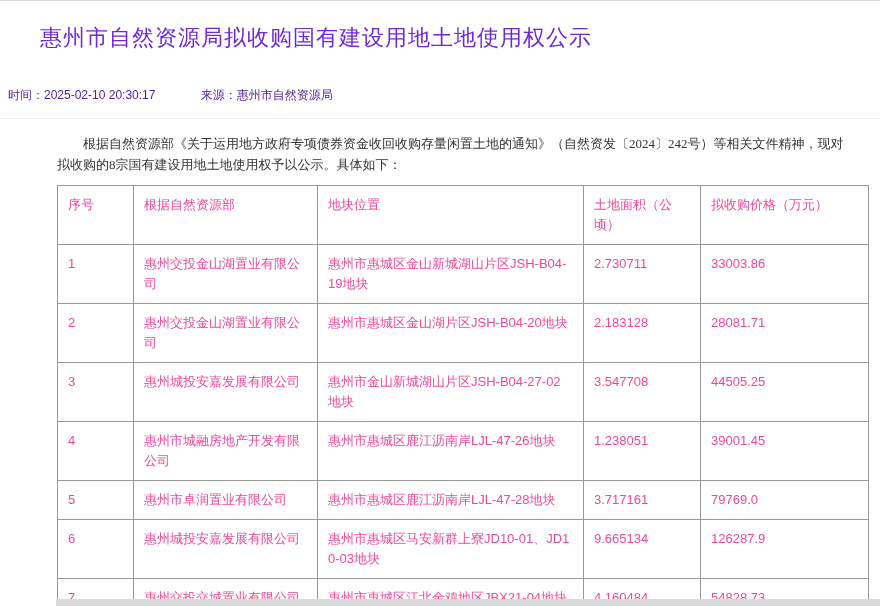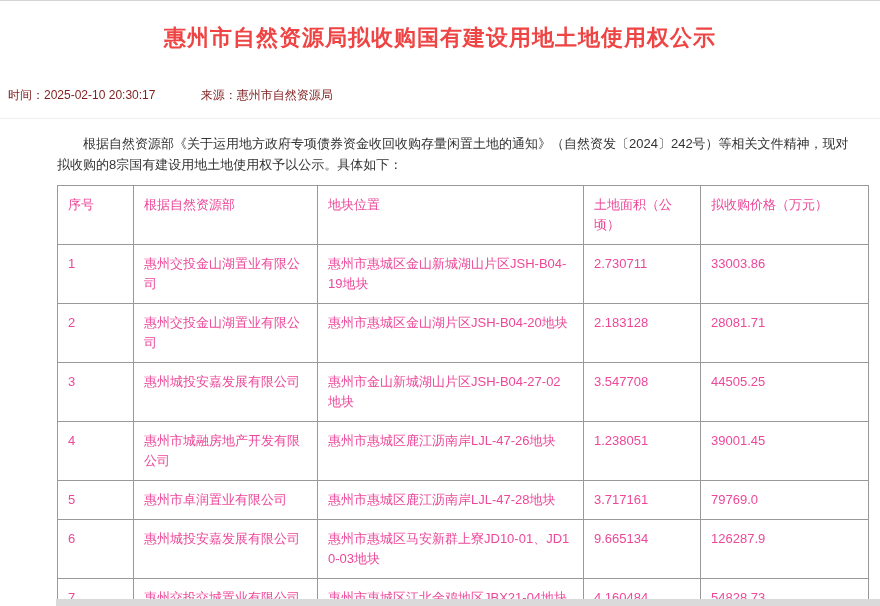--- a/index.html
+++ b/index.html
@@ -12,45 +12,45 @@
     overflow: hidden;
     position: relative;
     background: #ffffff;
     font-family: "Liberation Sans", "DejaVu Sans", sans-serif;
     color: #333333;
     border-top: 1px solid #d5d5d5;
     box-sizing: border-box;
   }
   .page-title {
     margin: 22px 40px 0 40px;
-    text-align: center;
     font-size: 22px;
-    font-weight: bold;
-    color: #ef4444;
+    font-weight: normal;
+    color: #6d28d9;
     letter-spacing: 1px;
   }
   .meta-bar {
     margin-top: 26px;
     padding: 8px 8px 14px 8px;
     border-bottom: 1px solid #efefef;
     font-size: 12px;
-    color: #7f1d1d;
+    color: #4c1d95;
   }
   .meta-bar .meta-item {
     display: inline-block;
   }
   .meta-bar .meta-item + .meta-item {
     margin-left: 42px;
   }
   .intro {
     margin: 14px 25px 0 57px;
     font-size: 13px;
     line-height: 21px;
     color: #333333;
     text-indent: 2em;
+    font-family: Liberation Serif, serif;
   }
   table.land-table {
     margin: 10px 0 0 57px;
     width: 811px;
     border-collapse: collapse;
     table-layout: fixed;
   }
   table.land-table th,
   table.land-table td {
     border: 1px solid #999999;

